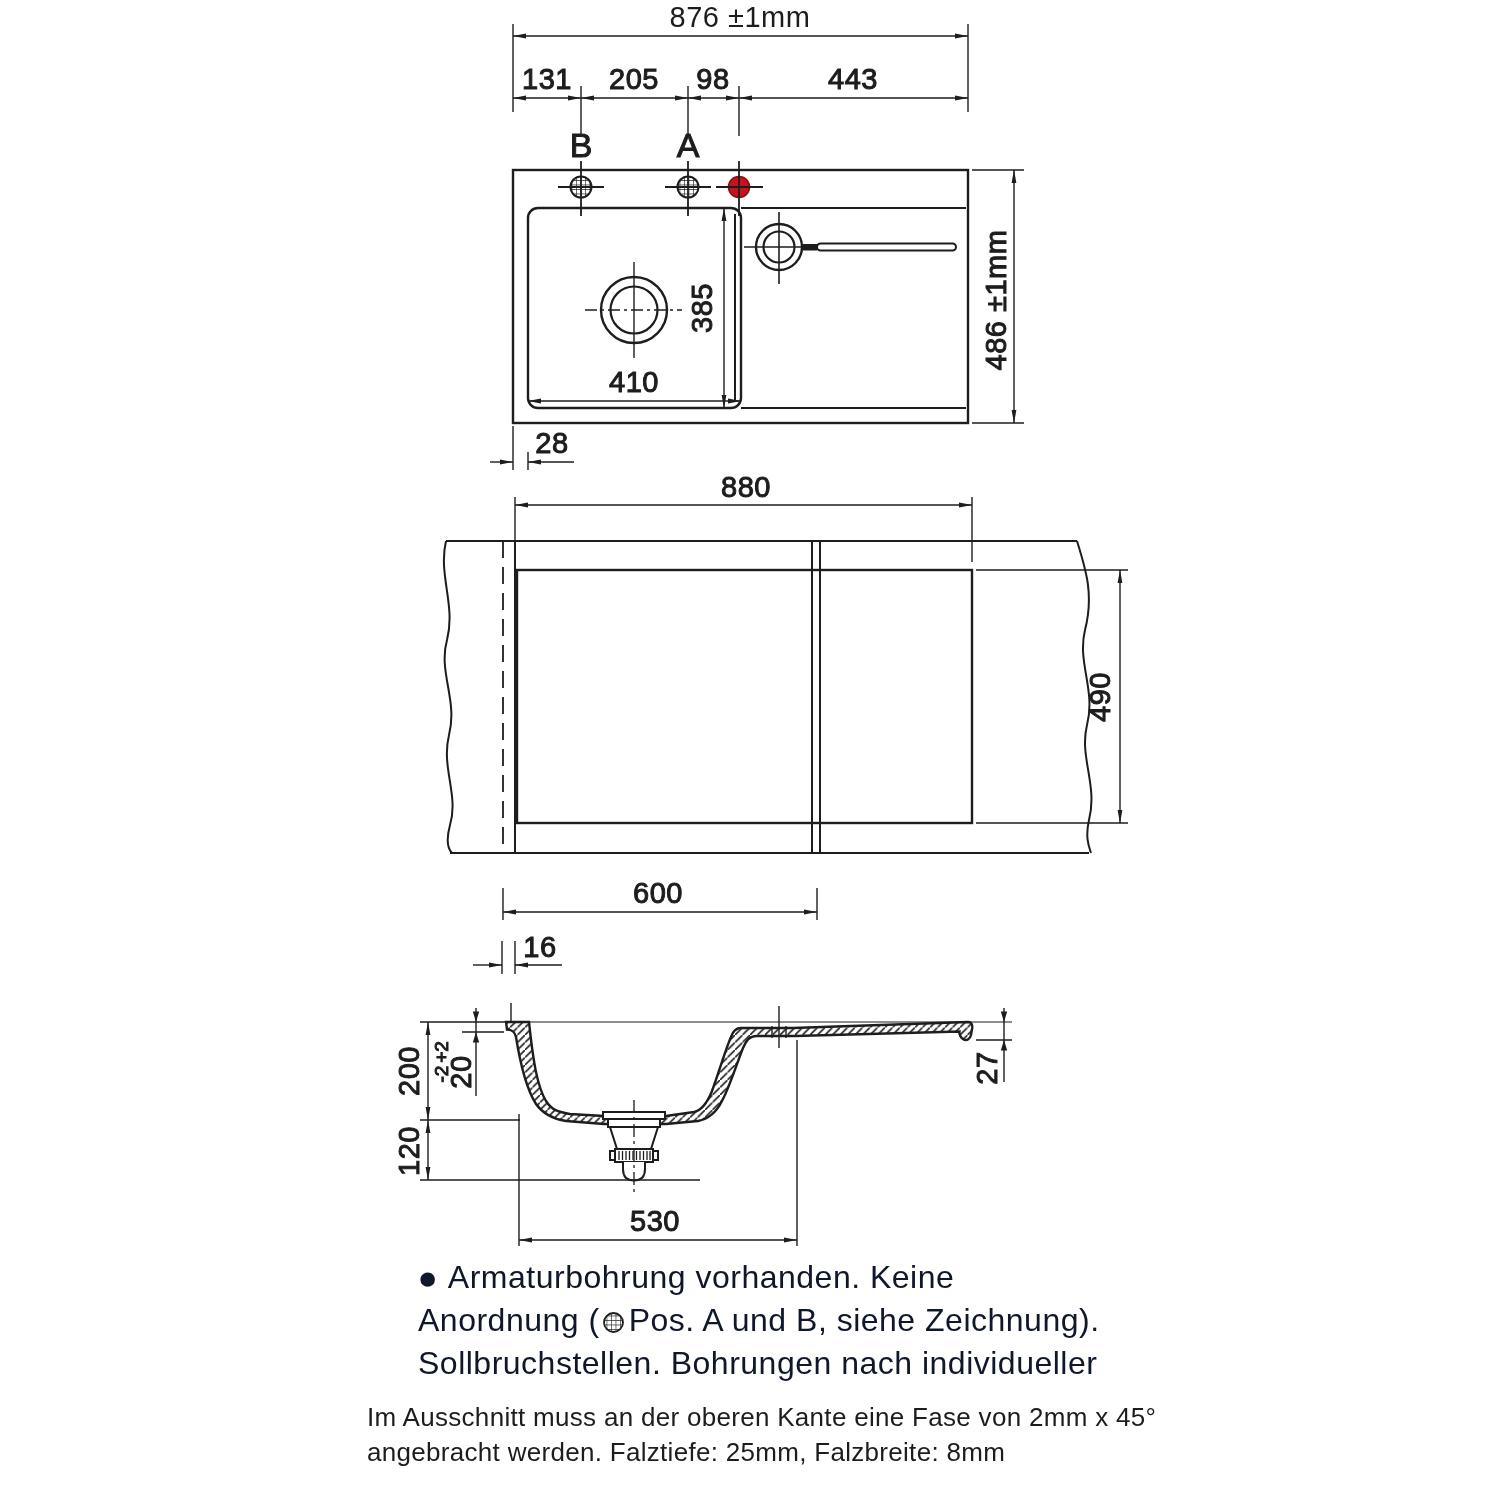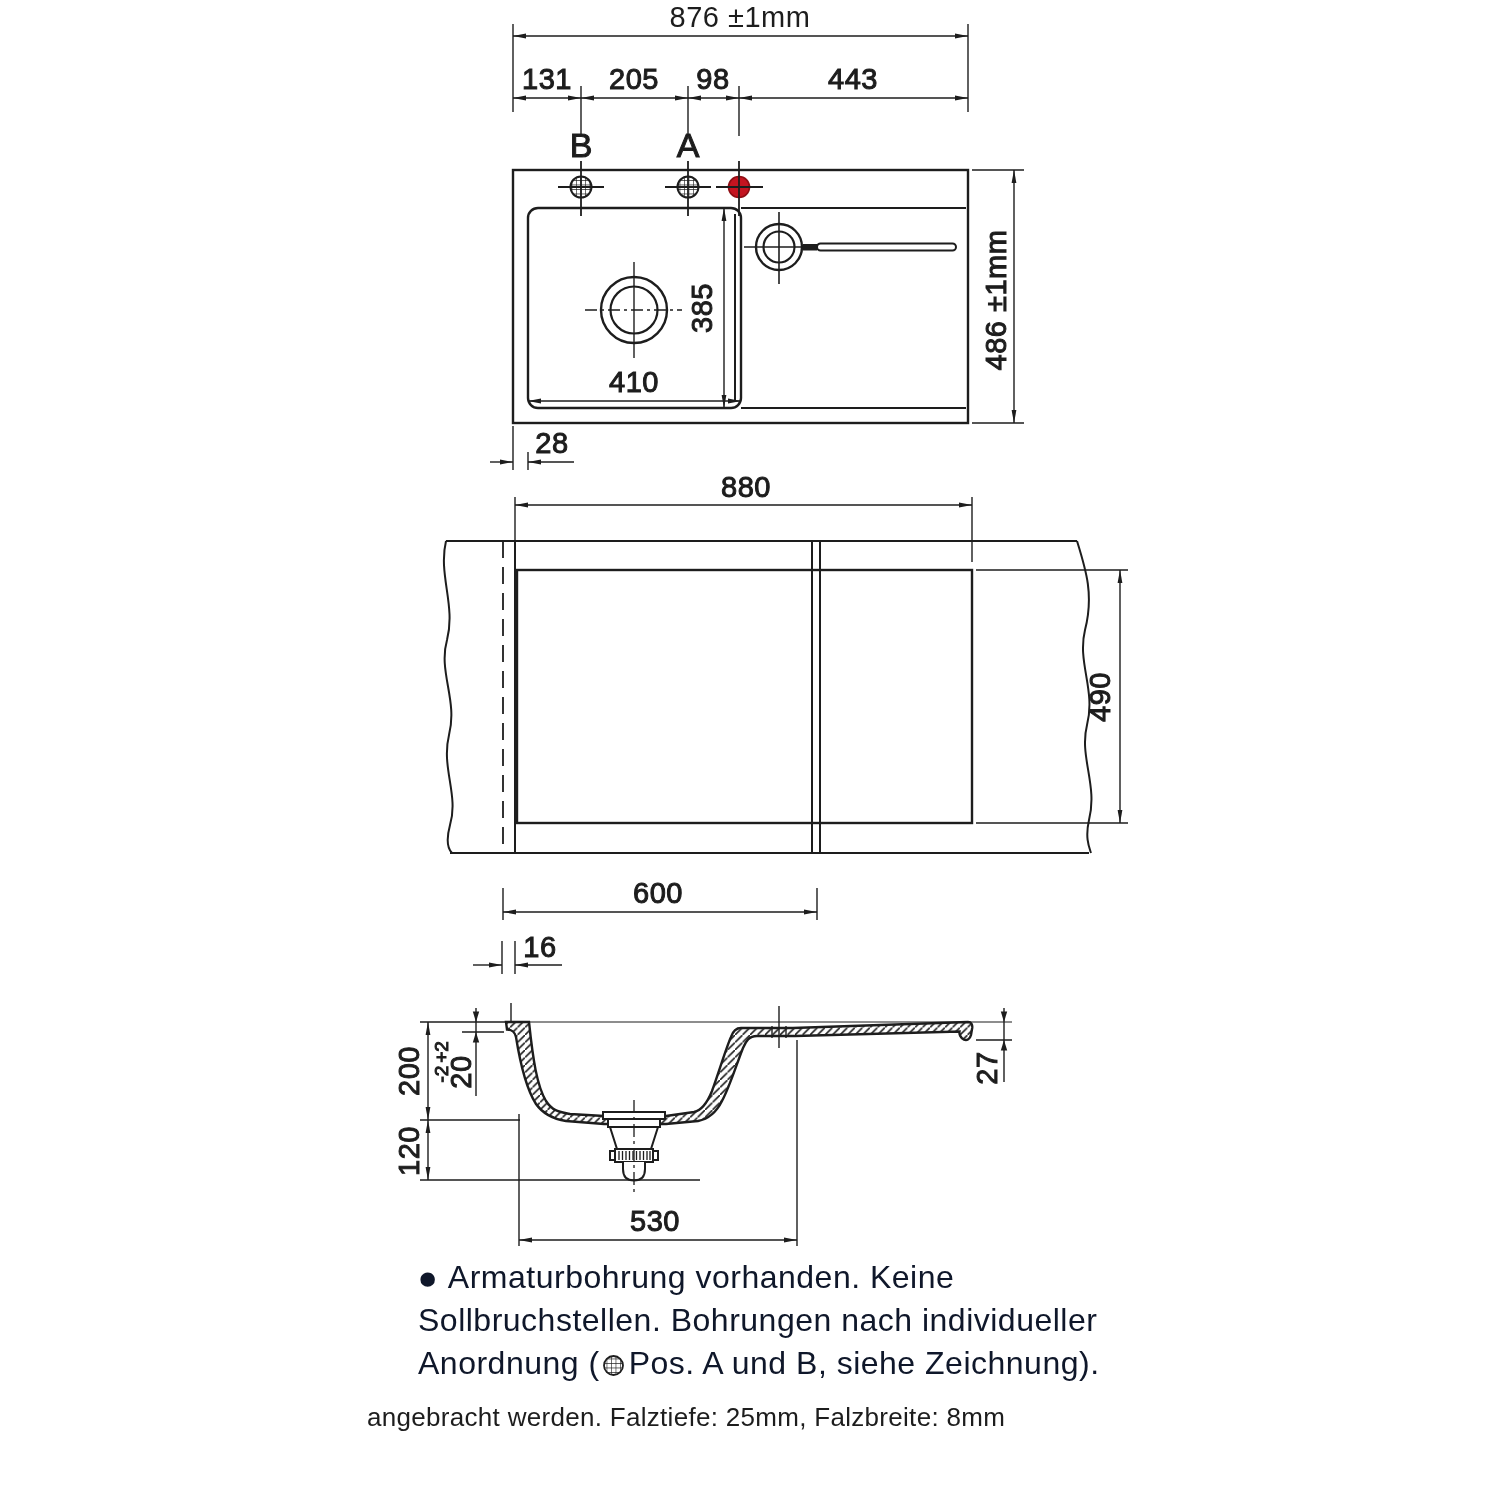--- a/index.html
+++ b/index.html
@@ -243,23 +243,24 @@
       <line x1="519" y1="1114" x2="519" y2="1246"></line>
       <line x1="797" y1="1040" x2="797" y2="1246"></line>
       <line x1="519" y1="1240" x2="797" y2="1240" marker-start="url(#arw)" marker-end="url(#arw)"></line>
     </g>
     <text class="dimtxt" x="655" y="1231" text-anchor="middle">530</text>
   </g>
 </svg>
 
 <div class="note1">
   <div><span class="bullet">●</span><span>Armaturbohrung vorhanden. Keine</span></div>
-  <div><span>Sollbruchstellen. Bohrungen nach individueller</span></div>
   <div><span>Anordnung (</span><svg class="inline-hatch" width="23" height="23">
           <circle cx="11.5" cy="11.5" r="9.5" fill="url(#gridp)" stroke="#1d1d1d" stroke-width="1.8"></circle>
         </svg><span>Pos. A und B, siehe Zeichnung).</span></div>
+  <div><span>Sollbruchstellen. Bohrungen nach individueller</span></div>
 </div>
 
 <div class="note2">
+  <div><span>Im Ausschnitt muss an der oberen Kante eine Fase von 2mm x 45°</span></div>
   <div><span>angebracht werden. Falztiefe: 25mm, Falzbreite: 8mm</span></div>
 </div>
 
 </div>
 
 </body></html>

